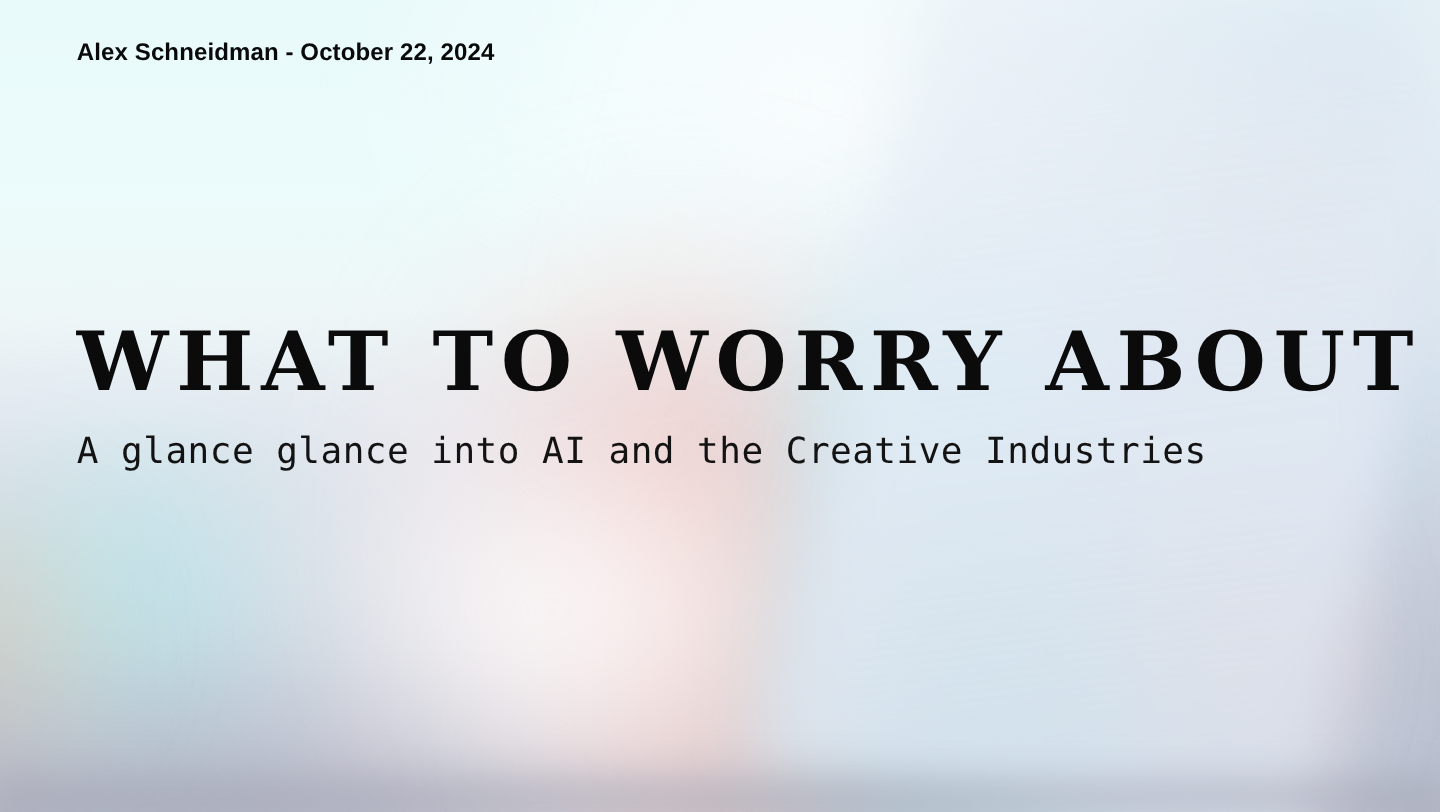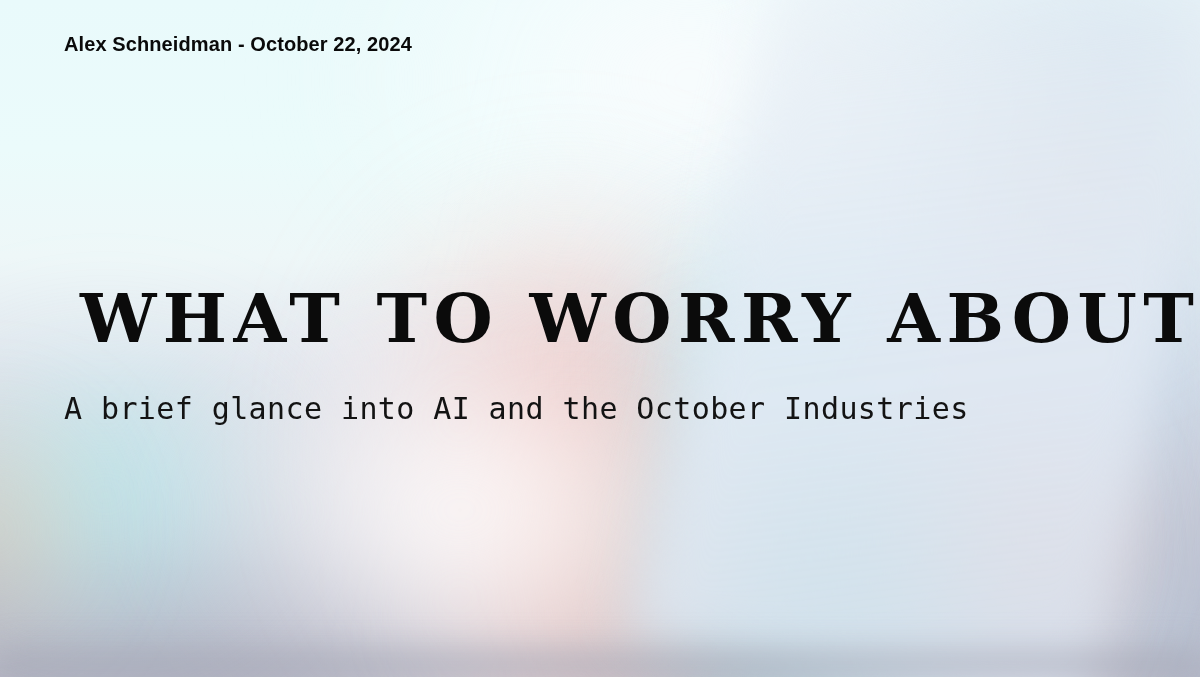--- a/index.html
+++ b/index.html
@@ -214,21 +214,21 @@
     width: 1090px;
   }
 
   .slide-title {
     font-family: "DejaVu Serif", "Liberation Serif", serif;
     font-weight: 700;
     font-size: 68px;
     line-height: 1.0;
     letter-spacing: 6.5px;
     color: #0b0b0b;
-    margin: 16px;
+    margin: 0;
     white-space: nowrap;
   }
 
   .slide-subtitle {
     margin: 0;
     padding-top: 26px;
     font-family: "DejaVu Sans Mono", "Liberation Mono", monospace;
     font-weight: 400;
     font-size: 30px;
     line-height: 1.0;
@@ -257,17 +257,17 @@
   <div class="blob glow-dome"></div>
   <div class="wedge-right"></div>
   <div class="floor-band"></div>
 
   <div class="content">
 
     <div class="byline">Alex Schneidman - October 22, 2024</div>
 
     <div class="title-block">
       <h1 class="slide-title">WHAT TO WORRY ABOUT</h1>
-      <p class="slide-subtitle">A brief glance into AI and the October Industries</p>
+      <p class="slide-subtitle">A glance glance into AI and the Creative Industries</p>
     </div>
 
   </div>
 </div>
 
 </body></html>

